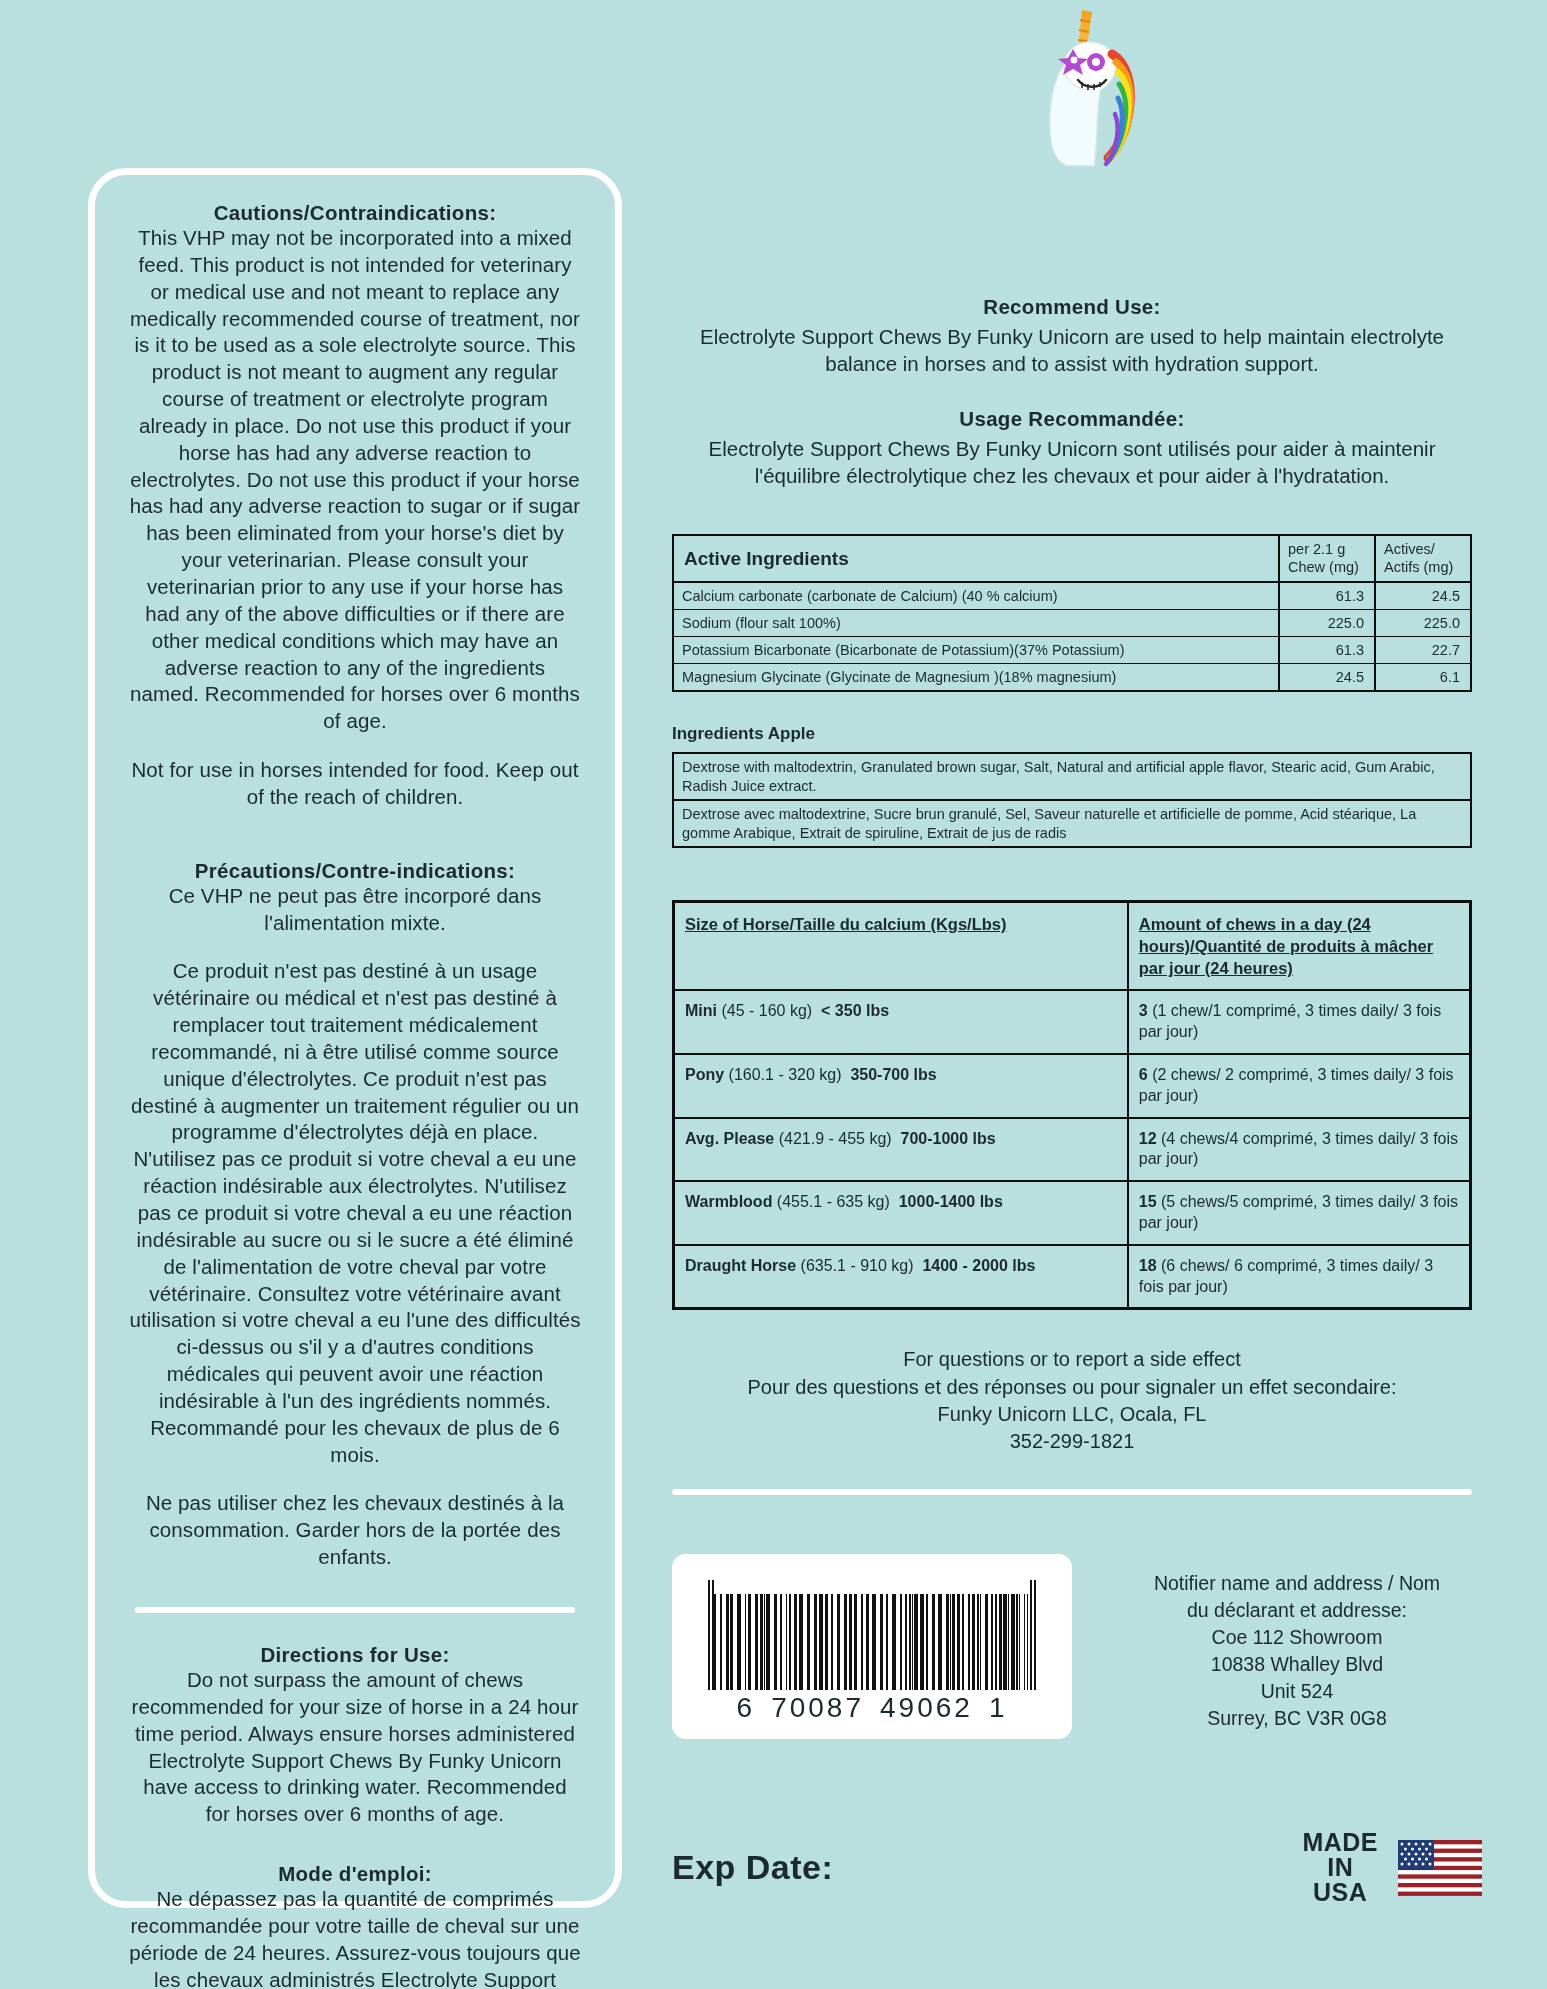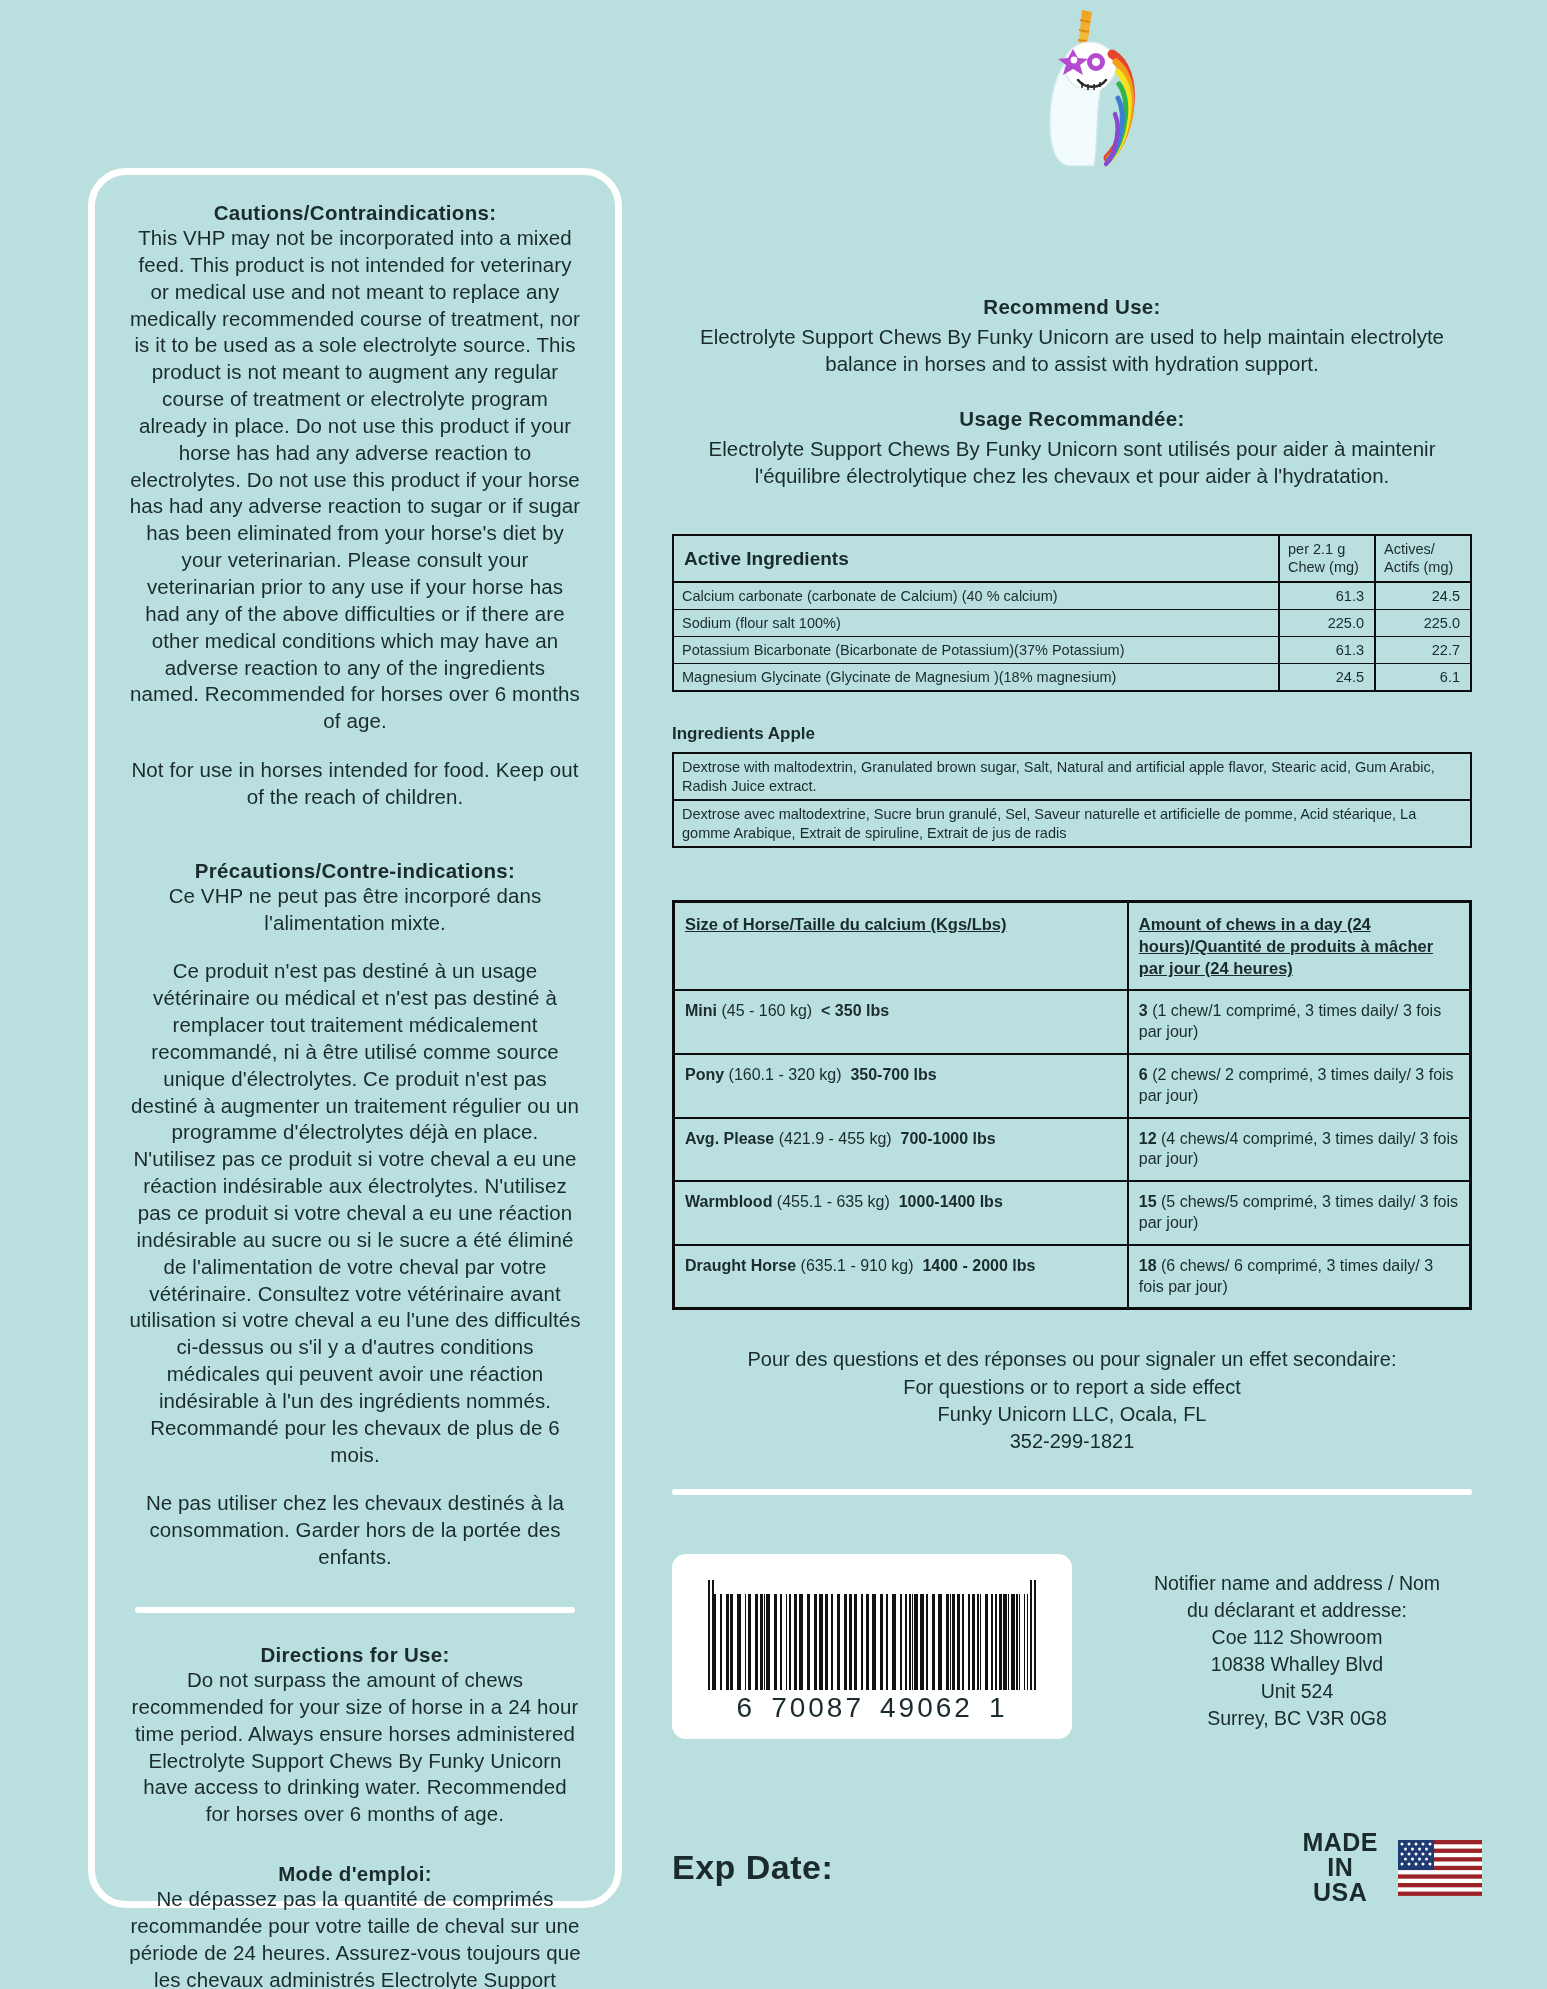--- a/index.html
+++ b/index.html
@@ -422,22 +422,22 @@
         <td><b>15</b> <span>(5 chews/5 comprimé, 3 times daily/ 3 fois par jour)</span></td>
       </tr>
       <tr>
         <td class="c1"><b>Draught Horse</b> <span>(635.1 - 910 kg)</span>&nbsp; <b>1400 - 2000 lbs</b></td>
         <td><b>18</b> <span>(6 chews/ 6 comprimé, 3 times daily/ 3 fois par jour)</span></td>
       </tr>
     </tbody>
   </table>
 
   <div class="contact">
+    <div>For questions or to report a side effect</div>
     <div>Pour des questions et des réponses ou pour signaler un effet secondaire:</div>
-    <div>For questions or to report a side effect</div>
     <div>Funky Unicorn LLC, Ocala, FL</div>
     <div>352-299-1821</div>
   </div>
 
   <div class="hr-white"></div>
 </div>
 
 <div class="bottom-row">
   <div class="barcode-card">
     <div class="bars" id="bars">

